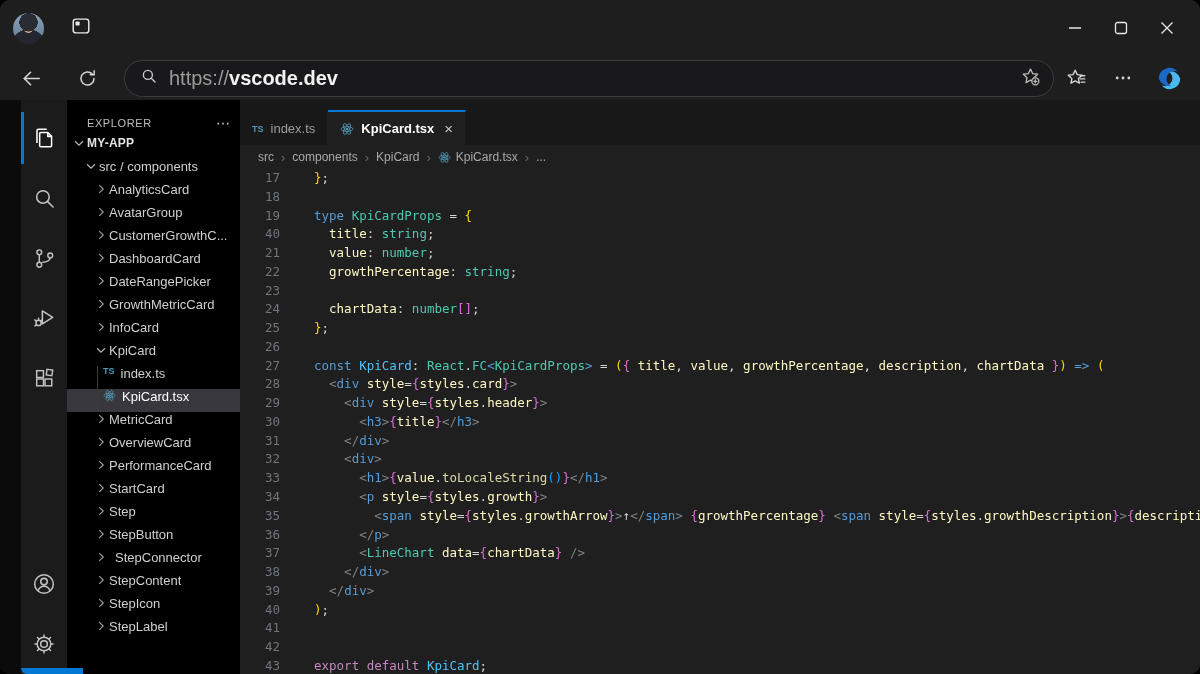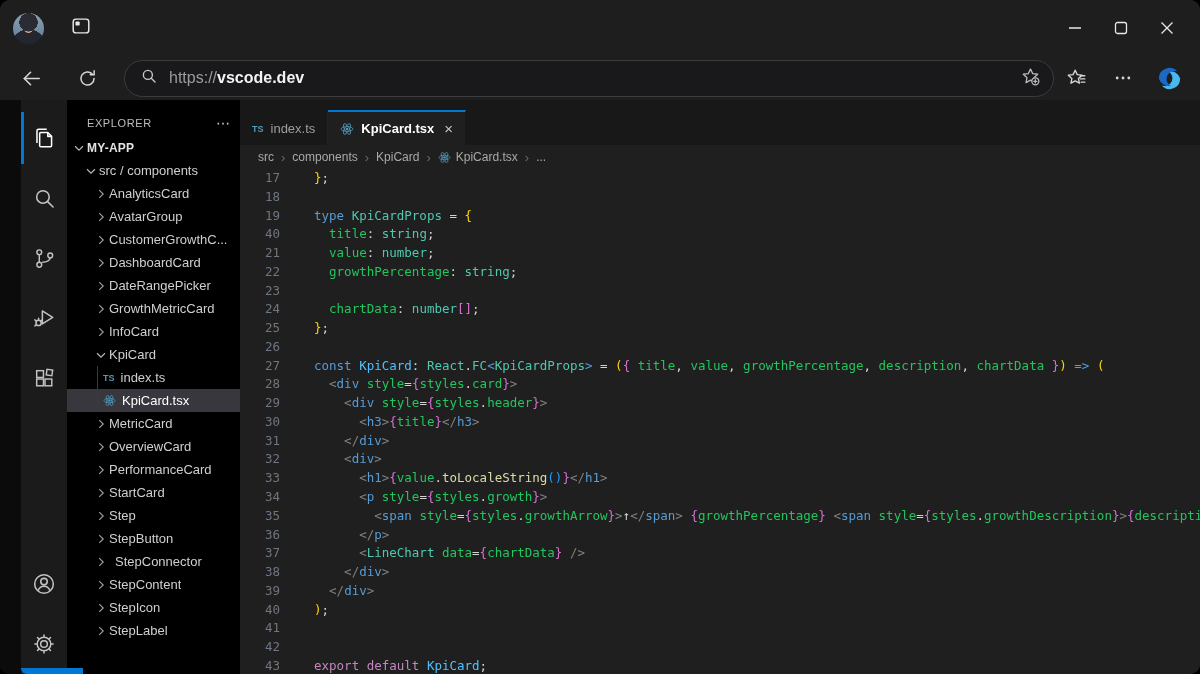--- a/index.html
+++ b/index.html
@@ -19,21 +19,21 @@
   .win-btn { width:46px; height:34px; display:grid; place-items:center; color:#e8e8e8; }
   .win-controls { margin-right:10px; }
 
   .navbar { height:44px; display:flex; align-items:center; background:#1e1e1e; }
   .nav-icon { display:grid; place-items:center; }
   .back { margin-left:20px; }
   .refresh { margin-left:34px; }
   .addressbar { flex:1; height:37px; margin-left:26px; border-radius:19px; background:#19191b;
     border:1px solid #3c3c3e; display:flex; align-items:center; }
   .addr-search { margin-left:15px; }
-  .url { margin-left:11px; font-size:16px; color:#9b9b9b; white-space:nowrap; }
+  .url { margin-left:11px; font-size:20px; color:#9b9b9b; white-space:nowrap; }
   .url b { color:#f2f2f2; font-weight:700; }
   .star-add { margin-left:auto; margin-right:12px; }
   .after-pill { width:46px; display:grid; place-items:center; }
   .copilot { width:46px; display:grid; place-items:center; margin-right:8px; }
 
   
   .page { display:flex; height:574px; position:relative; }
   .rail { width:21px; background:#0b0b0b; }
   .activitybar { width:46px; background:#1b1b1b; display:flex; flex-direction:column; }
   .act-item { position:relative; width:46px; height:60px; display:grid; place-items:center; }
@@ -43,21 +43,21 @@
   .act-item.active { }
   .act-spacer { flex:1; }
   .act-icon { stroke:#c2c2c2; }
   .act-item.active .act-icon { stroke:#ffffff; }
 
   .sidebar { width:173px; background:#000000; overflow:hidden; display:flex; flex-direction:column; }
   .sb-head { height:36px; display:flex; align-items:center; padding:10px 10px 0 20px; }
   .sb-title { font-size:11px; letter-spacing:.6px; color:#bdbdbd; }
   .sb-actions { margin-left:auto; color:#cccccc; font-size:14px; line-height:8px; }
   .tree { flex:1; }
-  .trow { position:relative; height:23px; display:flex; align-items:center; color:#cfcfcf; font-size:13px; cursor:default; white-space:nowrap; }
+  .trow { position:relative; height:23px; display:flex; align-items:flex-start; color:#cfcfcf; font-size:13px; cursor:default; white-space:nowrap; }
   .trow.sel { background:#37373d; color:#ffffff; }
   .trow .chev { width:16px; display:grid; place-items:center; flex:0 0 16px; }
   .trow .lbl { overflow:hidden; text-overflow:clip; }
   .trow.root .lbl { font-weight:700; font-size:12px; color:#e3e3e3; letter-spacing:.2px; }
   .ts-badge { color:#519aba; font-weight:700; font-size:9px; margin-right:6px; }
   .guide { position:absolute; left:30px; top:0; bottom:0; width:1px; background:#3b3b3b; }
 
   .main { flex:1; display:flex; flex-direction:column; background:#1f1f1f; min-width:0; }
   .tabstrip { background:#181818; padding-top:10px; display:flex; height:45px; }
   .tab { height:35px; display:flex; align-items:center; padding:0 12px; font-size:13px; color:#9d9d9d;
@@ -67,21 +67,21 @@
   .tab .close { margin-left:10px; color:#c5c5c5; font-size:15px; line-height:1; }
 
   .breadcrumbs { height:24px; display:flex; align-items:center; padding-left:18px; font-size:12px; color:#a9a9a9; background:#1f1f1f; white-space:nowrap; }
   .breadcrumbs .sep { color:#6a6a6a; margin:0 7px; font-size:13px; }
   .breadcrumbs .seg { display:flex; align-items:center; gap:5px; }
 
   .editor { flex:1; overflow:hidden; font-family:"DejaVu Sans Mono", monospace; font-size:12.5px; }
   .cl { display:flex; height:18.78px; line-height:18.78px; white-space:pre; }
   .ln { flex:0 0 58px; text-align:right; padding-right:18px; color:#6e7681; }
   .ct { padding-left:16px; }
-  .tk-kw{color:#569cd6}.tk-ctl{color:#c586c0}.tk-ty{color:#4ec9b0}.tk-va{color:#22c55e}
+  .tk-kw{color:#569cd6}.tk-ctl{color:#c586c0}.tk-ty{color:#4ec9b0}.tk-va{color:#fef9c3}
   .tk-cn{color:#4fc1ff}.tk-fn{color:#dcdcaa}.tk-b1{color:#ffd700}.tk-b2{color:#da70d6}
   .tk-b3{color:#179fff}.tk-pu{color:#d4d4d4}.tk-tb{color:#808080}.tk-tx{color:#d4d4d4}
 
   .status-remote { position:absolute; left:21px; bottom:0; width:62px; height:6px; background:#0078d4; border-bottom-left-radius:6px; }
 </style>
 </head>
 <body>
 
 <div class="window">
 

